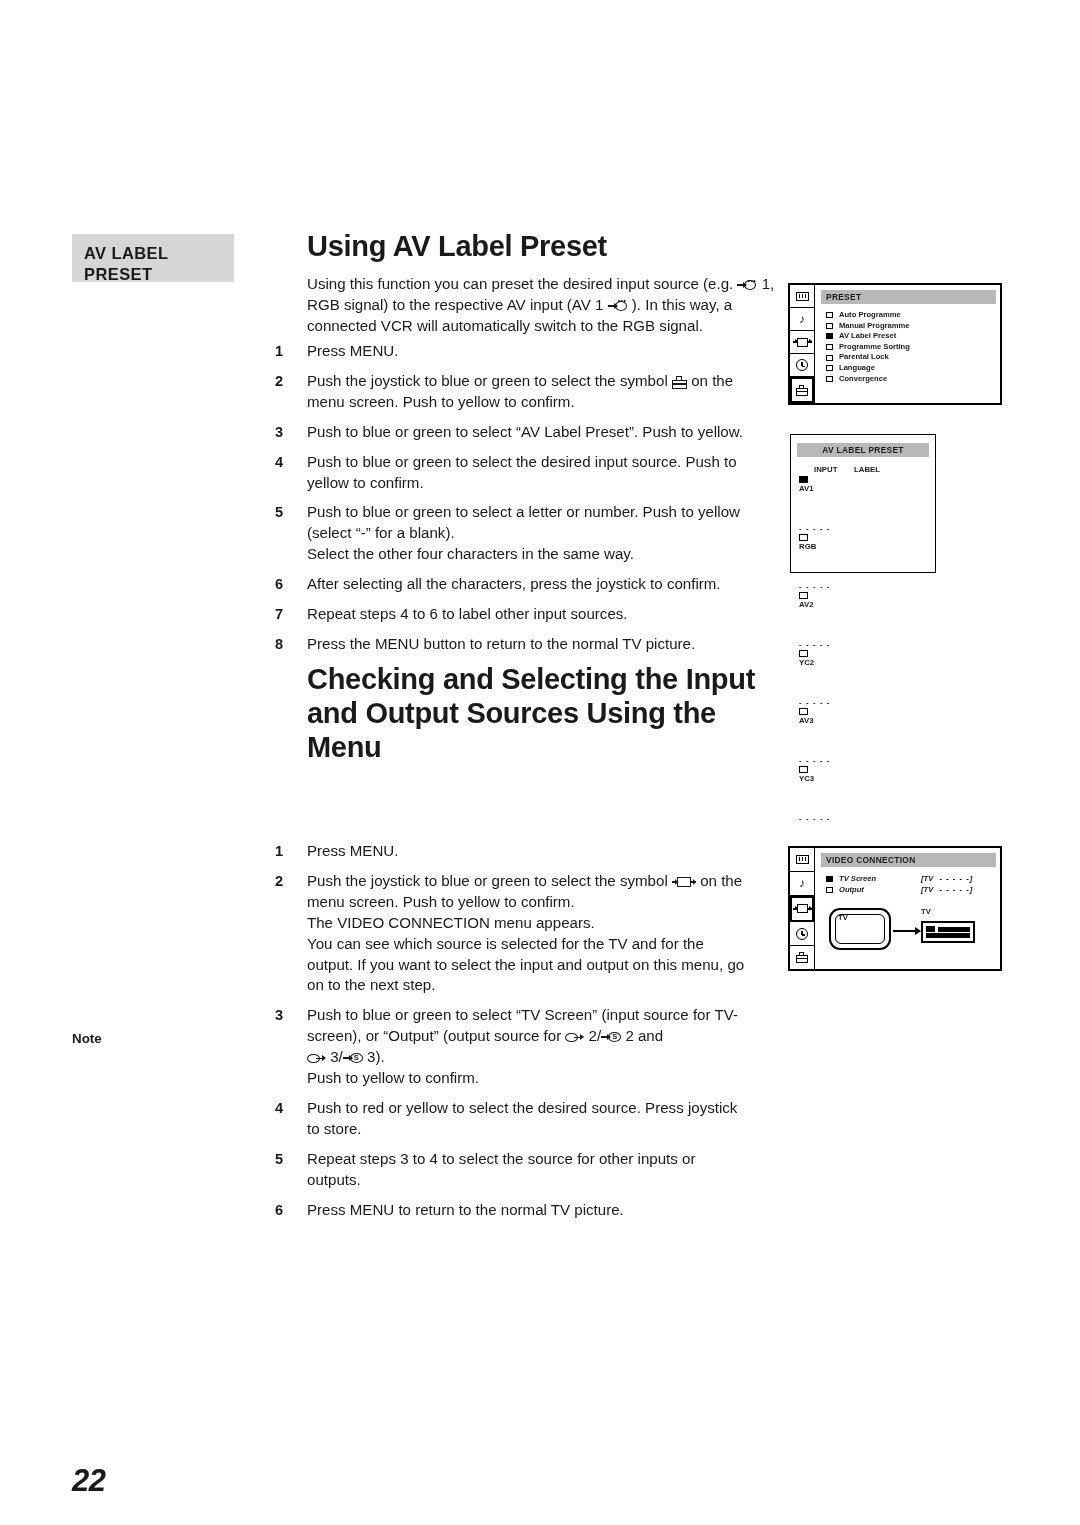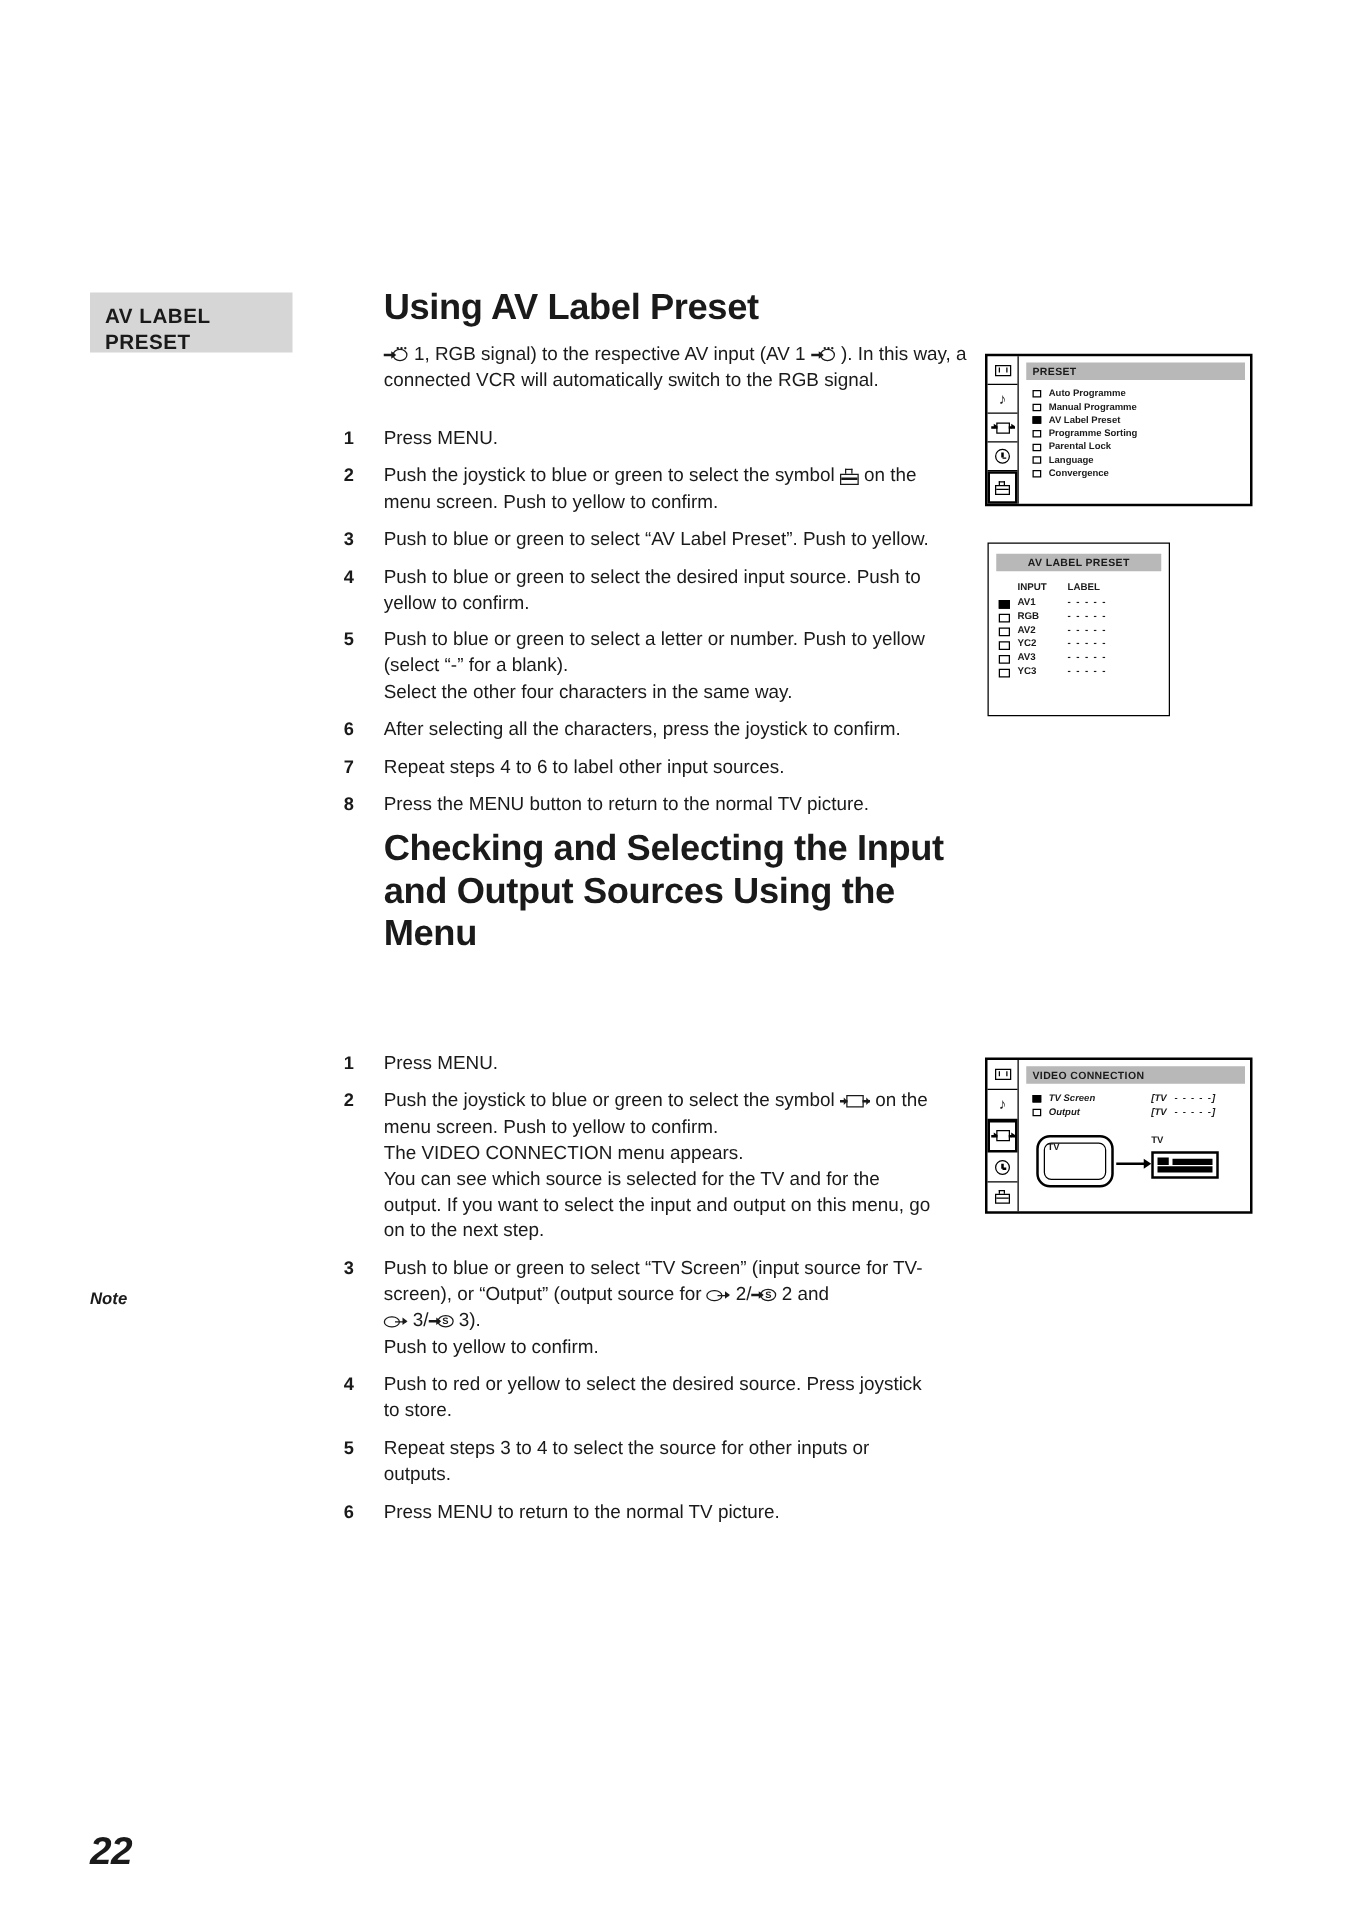--- a/index.html
+++ b/index.html
@@ -37,21 +37,21 @@
 
   
   #note-block {
     position: absolute;
     left: 72px;
     top: 1030px;
     width: 170px;
     font-size: 13.4px;
     line-height: 18.6px;
   }
-  #note-block .note-title { font-weight: bold; display: block; margin-bottom: 1px; font-style: italic; }
+  #note-block .note-title { font-weight: bold; display: block; margin-bottom: 1px; }
 
   h1.sec-title {
     font-size: 29px;
     font-weight: bold;
     letter-spacing: -0.3px;
     line-height: 34px;
     margin: 0;
   }
   #title-av  { position: absolute; left: 307px; top: 229px; width: 470px; }
   #title-vid { position: absolute; left: 307px; top: 662px; width: 470px; }
@@ -249,22 +249,22 @@
   }
   #osd-avlabel .osd-title { margin-bottom: 8px; text-align: center; padding-left: 0; }
   .avl-head {
     display: flex; font-weight: bold; font-size: 7.8px;
     margin-left: 2px; margin-bottom: 2px;
   }
   .avl-head .sp   { flex: 0 0 15px; }
   .avl-head .inp  { flex: 0 0 40px; }
   .avl-head .lab  { flex: 0 0 auto; }
   .avl-row {
-    display: flex; align-items: flex-end; font-weight: bold;
-    font-size: 7.8px; line-height: 11px; margin-left: 2px;
+    display: flex; align-items: flex-start; font-weight: bold;
+    font-size: 7.8px; line-height: 11px; margin-left: 2px; flex-direction: column;
   }
   .avl-row .cbx { flex: 0 0 auto; width: 9px; height: 7px; margin-right: 6px; }
   .avl-row .inp { flex: 0 0 40px; }
   .avl-row .lab { flex: 0 0 auto; letter-spacing: 1.1px; }
 
   
   .vc-row { display: flex; align-items: center; font-weight: bold; font-size: 7.6px;
             line-height: 11px; margin-left: 5px; font-style: italic; }
   .vc-row .vname { flex: 0 0 62px; }
   .vc-row .vval  { flex: 0 0 auto; padding-left: 20px; }
@@ -341,20 +341,21 @@
 <div class="page">
 
   <div class="side-label" id="side-label-av">
     <div>AV LABEL</div>
     <div>PRESET</div>
   </div>
 
   <h1 class="sec-title" id="title-av">Using AV Label Preset</h1>
 
   <div class="body-para" id="intro-av">
+    <span>Using this function you can preset the desired input source (e.g.</span>
     <span class="sym sym-av"><span class="arrow"></span><span class="dots">•••</span><span class="ring"></span></span>
     <span>1, RGB signal) to the respective AV input (AV 1</span>
     <span class="sym sym-av"><span class="arrow"></span><span class="dots">•••</span><span class="ring"></span></span>
     <span>).  In this way, a connected VCR will automatically switch to the RGB signal.</span>
   </div>
 
   <div class="steps" id="steps-av">
     <div class="step">
       <div class="step-num">1</div>
       <div class="step-text">Press MENU.</div>

